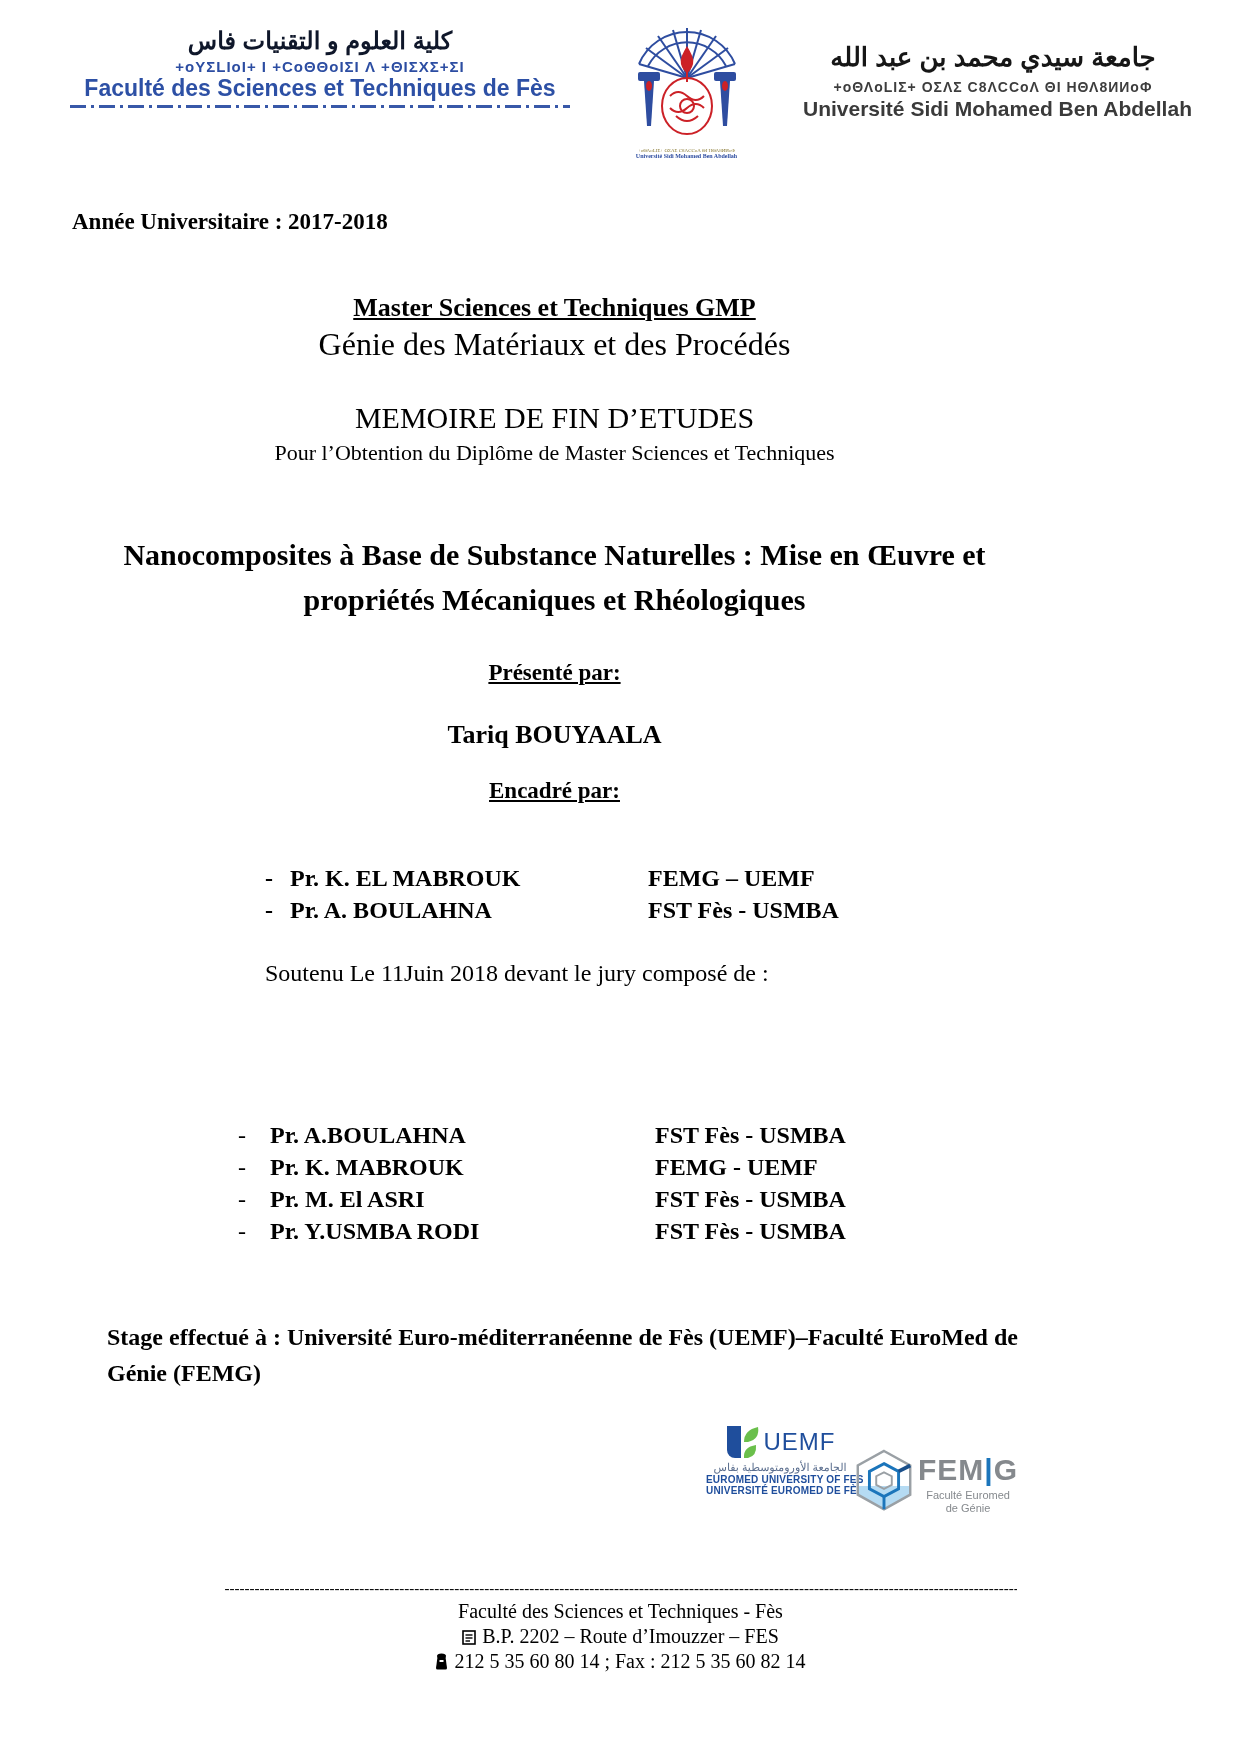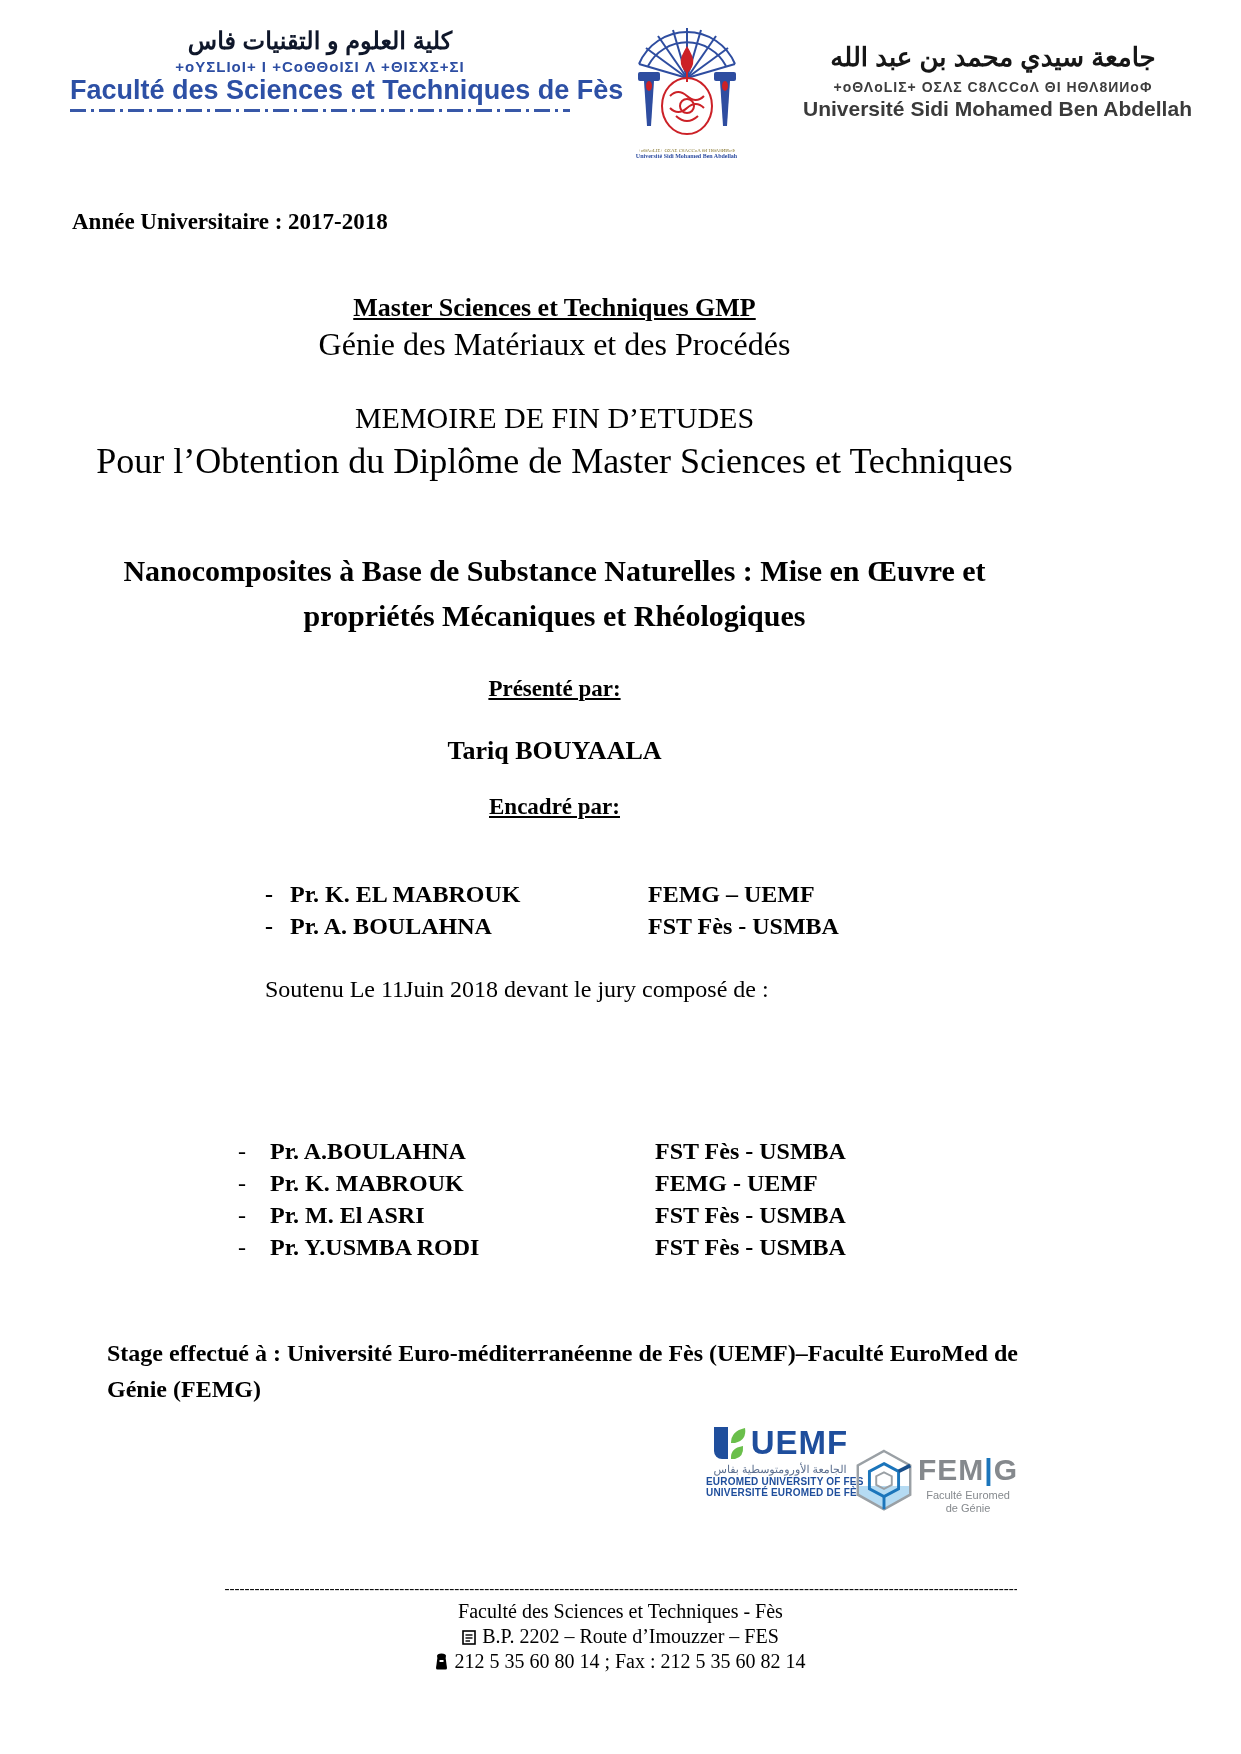--- a/index.html
+++ b/index.html
@@ -4,40 +4,40 @@
 <style>
   * { margin:0; padding:0; box-sizing:border-box; }
   body { background:#ffffff; font-family:"Liberation Serif", serif; color:#000; }
   .page { position:relative; width:1241px; height:1754px; background:#fff; overflow:hidden; }
 
   
   .header { display:flex; justify-content:space-between; align-items:flex-start; padding:26px 58px 0 70px; }
   .hdr-left { width:500px; text-align:center; font-family:"Liberation Sans", sans-serif; }
   .hdr-left .ar { font-size:24px; font-weight:bold; color:#0f172a; direction:rtl; line-height:1.25; }
   .hdr-left .tif { font-size:15px; font-weight:bold; color:#2c4da2; letter-spacing:1px; margin-top:2px; white-space:nowrap; }
-  .hdr-left .fr { font-size:27px; font-weight:bold; color:#2d50a5; margin-top:0px; white-space:nowrap; }
+  .hdr-left .fr { font-size:23px; font-weight:bold; color:#2d50a5; margin-top:0px; white-space:nowrap; }
   .dashdot { height:3px; margin-top:3px;
     background-image: repeating-linear-gradient(90deg,#3858a8 0 16px,transparent 16px 21px,#3858a8 21px 24px,transparent 24px 29px); }
   .hdr-right { width:380px; text-align:center; font-family:"Liberation Sans", sans-serif; padding-top:16px; }
   .hdr-right .ar { font-size:26px; font-weight:bold; color:#161616; direction:rtl; line-height:1.2; }
   .hdr-right .tif { font-size:14px; font-weight:bold; color:#3d3d3d; letter-spacing:1px; margin-top:6px; white-space:nowrap; }
   .hdr-right .fr { font-size:21px; font-weight:bold; color:#3a3a3a; margin-top:2px; white-space:nowrap; }
   .seal { width:122px; flex:0 0 122px; margin:0 6px; text-align:center; }
   .seal-cap1 { font-size:5px; color:#8a7a34; white-space:nowrap; overflow:hidden; }
   .seal-cap2 { font-size:6px; color:#2e4da0; font-weight:bold; white-space:nowrap; overflow:hidden; }
 
   
   .content { margin-left:72px; width:965px; }
   .annee { margin-top:50px; padding-right:28px; font-size:23px; font-weight:bold; }
   .program { margin-top:58px; text-align:center; }
   .program .l1 { font-size:26px; font-weight:bold;text-decoration:underline; }
   .program .l2 { font-size:32px; font-weight:normal; margin-top:3px; }
   .memoire { margin-top:38px; text-align:center; }
   .memoire .l1 { font-size:30px; }
-  .memoire .l2 { font-size:36px; margin-top:5px; }
+  .memoire .l2 { font-size:22px; margin-top:5px; }
   .thesis-title { margin-top:66px; text-align:center; font-size:30px; font-weight:bold; line-height:1.5; padding:0 8px; }
   .presente { margin-top:38px; text-align:center; font-size:23px; font-weight:bold; text-decoration:underline; }
   .author { margin-top:34px; text-align:center; font-size:26px; font-weight:bold; }
   .encadre { margin-top:28px; text-align:center; font-size:23px; font-weight:bold; text-decoration:underline; }
 
   .sup-list { margin-top:58px; }
   .sup-row { display:flex; padding-left:193px; font-size:24px; font-weight:bold; line-height:32px; }
   .sup-row .dash { width:25px; }
   .sup-row .name { width:358px; }
   .sup-row .aff { }
@@ -49,21 +49,21 @@
   .jury-row .dash { width:32px; font-weight:normal; }
   .jury-row .name { width:385px; }
   .jury-row .aff { }
 
   .stage { margin-top:72px; padding-left:35px; font-size:24px; font-weight:bold; line-height:36px; width:960px; }
 
   
   .logos { position:absolute; left:0; top:1418px; width:1241px; height:140px; }
   .uemf { position:absolute; left:706px; top:6px; width:148px; text-align:center; font-family:"Liberation Sans", sans-serif; }
   .uemf-top { display:flex; align-items:center; justify-content:center; gap:3px; }
-  .uemf-acro { font-size:33px; font-weight:bold; letter-spacing:1px; }
+  .uemf-acro { font-size:24px; font-weight:normal; letter-spacing:1px; }
   .uemf-ar { font-size:11px; margin-top:1px; direction:rtl; }
   .uemf-l1, .uemf-l2 { font-size:10px; font-weight:bold; letter-spacing:.2px; white-space:nowrap; }
   .femg { position:absolute; left:850px; top:26px; width:170px; display:flex; align-items:center; font-family:"Liberation Sans", sans-serif; }
   .femg-text { text-align:center; }
   .femg-acro { font-size:30px; font-weight:bold; letter-spacing:1px; }
   .femg-cap { font-size:11px; margin-top:2px; line-height:1.2; }
 
   
   .footer { position:absolute; left:0; top:1580px; width:1241px; text-align:center; }
   .divider { width:792px; margin:0 auto; font-size:15px; letter-spacing:0px; white-space:nowrap; overflow:hidden; height:18px; }

